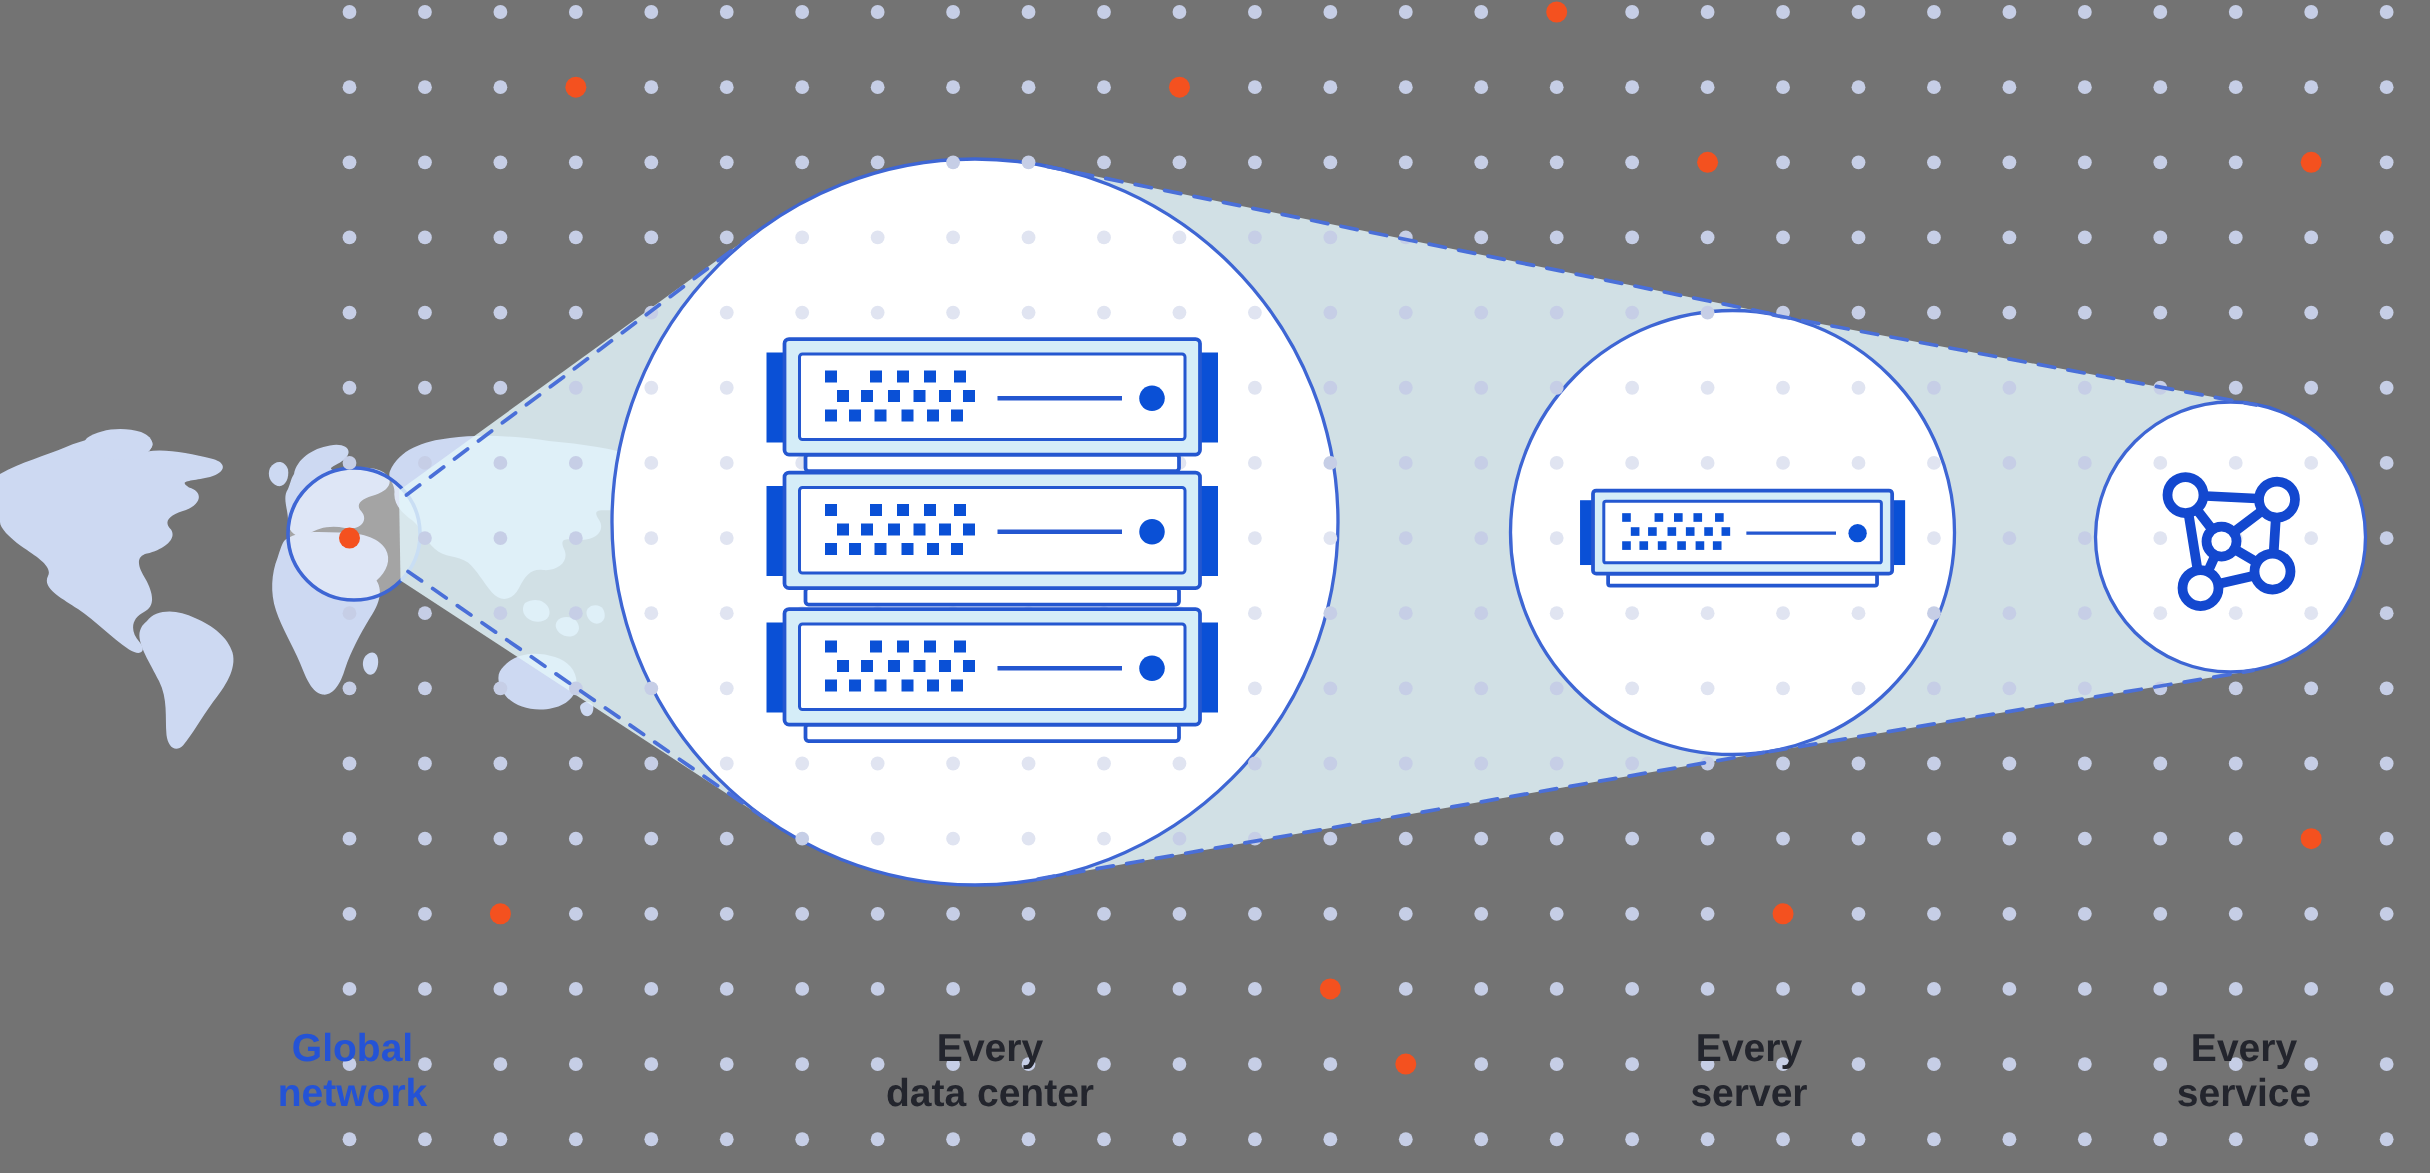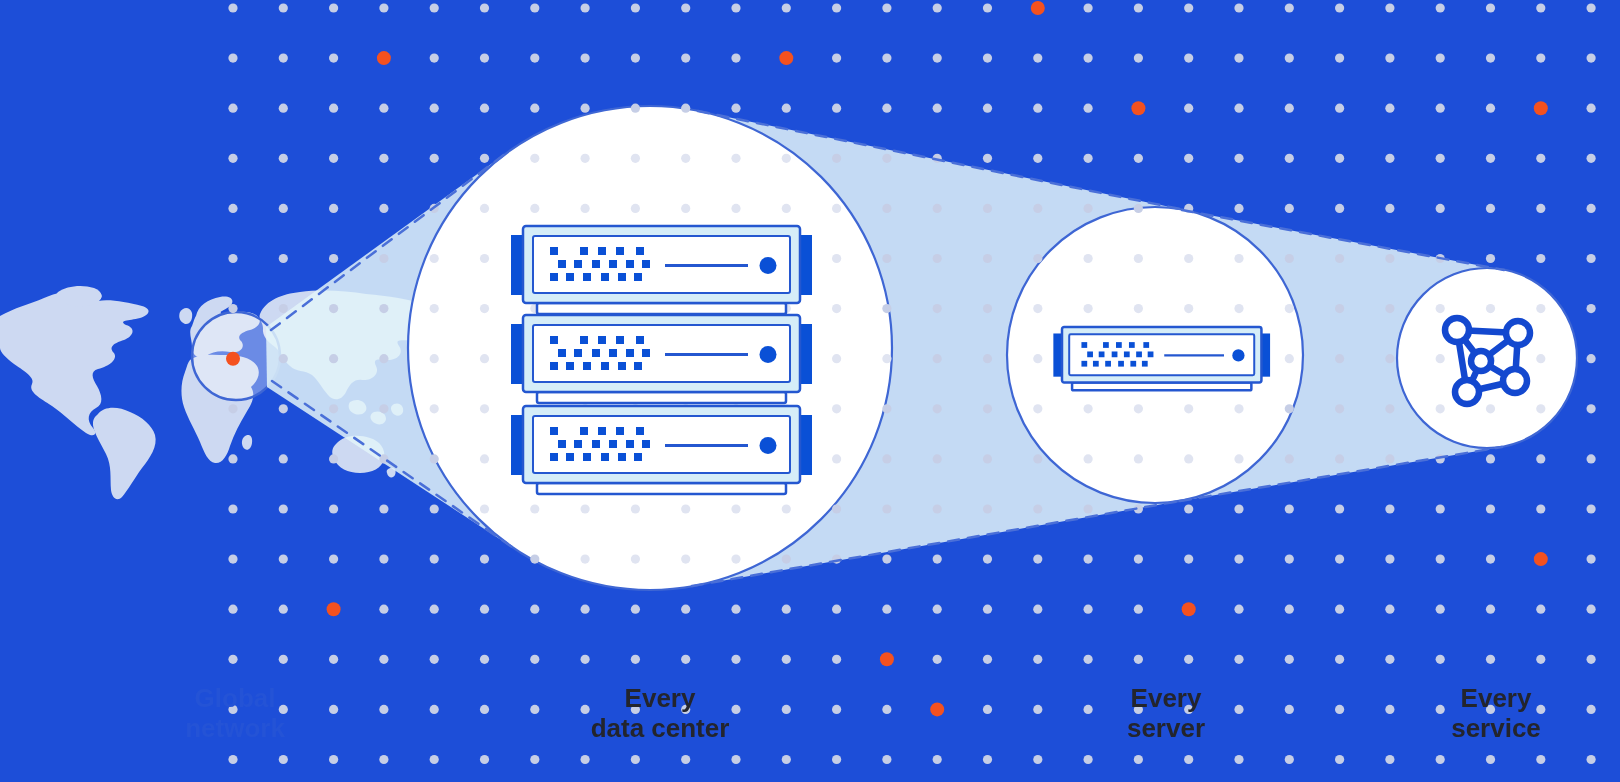--- a/index.html
+++ b/index.html
@@ -1,16 +1,16 @@
 <!DOCTYPE html>
 <html><head>
 <meta charset="utf-8">
 <style>
   html,body{margin:0;padding:0;background:#ffffff;}
-  .stage{width:1620px;height:782px;position:relative;overflow:hidden;background:#1d4ed8;}
+  .stage{width:1620px;height:782px;position:relative;overflow:hidden;background:#737373;}
   svg{display:block;}
   text{font-family:"Liberation Sans","DejaVu Sans",sans-serif;font-weight:700;font-size:26px;text-anchor:middle;}
 </style>
 </head>
 <body>
 
 <div class="stage">
 <svg width="1620" height="782" viewBox="0 0 1620 782">
 
   <g fill="#cdd9f2">

